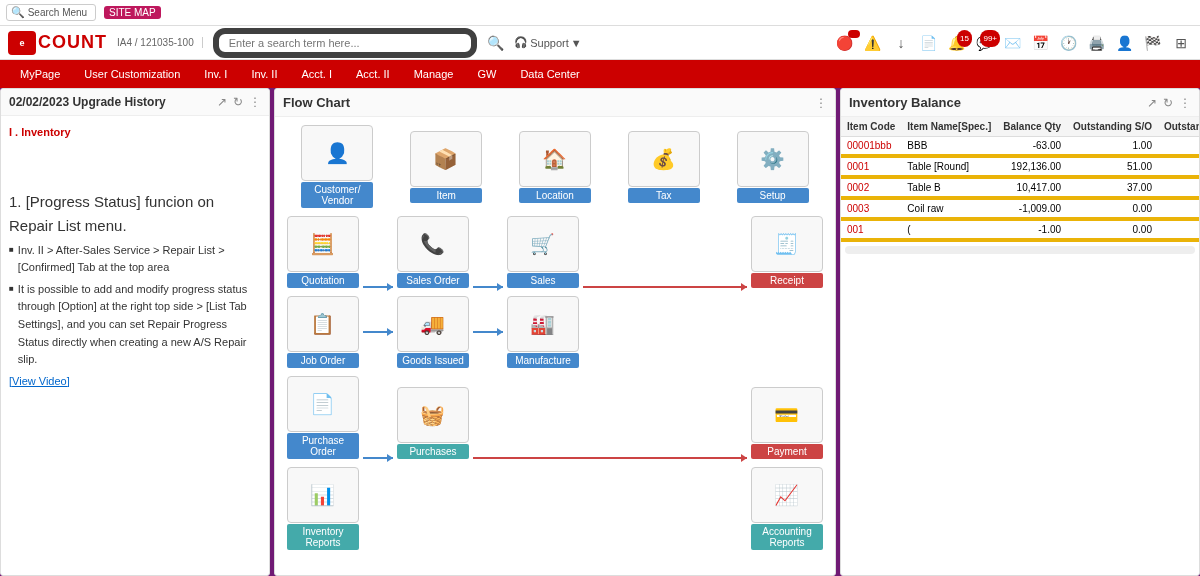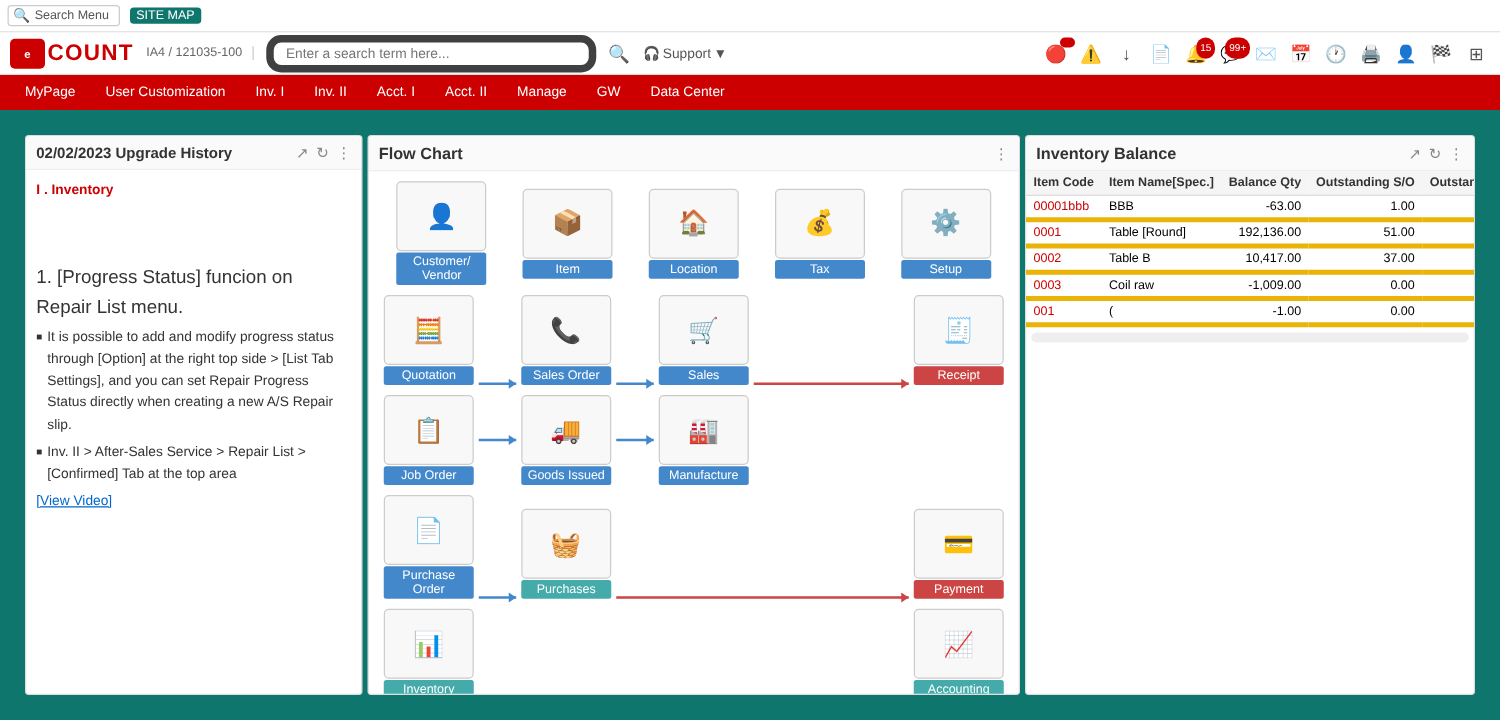--- a/index.html
+++ b/index.html
@@ -18,21 +18,21 @@
     .top-bar-search {
       display: flex;
       align-items: center;
       border: 1px solid #ccc;
       border-radius: 3px;
       padding: 1px 4px;
       font-size: 11px;
       width: 90px;
     }
     .site-map-btn {
-      background: #0f766e;
+      background: #be185d;
       color: #fff;
       padding: 1px 5px;
       border-radius: 3px;
       font-size: 10px;
       cursor: pointer;
     }
     .top-nav-links {
       display: flex;
       gap: 10px;
       align-items: center;
@@ -132,23 +132,23 @@
       padding: 4px 10px;
       cursor: pointer;
       border-radius: 3px;
       white-space: nowrap;
     }
 
     
     .main-content {
       display: flex;
       height: calc(576px - 26px - 34px - 28px);
-      background: #0f766e;
+      background: #701a75;
       gap: 4px;
-      padding: 20px;
+      padding: 0;
     }
 
     
     .panel {
       background: #fff;
       border: 1px solid #ddd;
       border-radius: 3px;
       overflow: hidden;
     }
     .panel-header {
@@ -386,24 +386,24 @@
       <div class="panel-actions">
         <span style="cursor:pointer;">↗</span>
         <span style="cursor:pointer;">↻</span>
         <span style="cursor:pointer;">⋮</span>
       </div>
     </div>
     <div class="left-panel-content">
       <div class="section-title">I . Inventory</div>
       <div class="item-title">1. [Progress Status] funcion on Repair List menu.</div>
       <div class="bullet-item">
+        <span>Inv. II &gt; After-Sales Service &gt; Repair List &gt; [Confirmed] Tab at the top area</span>
+      </div>
+      <div class="bullet-item">
         <span>It is possible to add and modify progress status through [Option] at the right top side &gt; [List Tab Settings], and you can set Repair Progress Status directly when creating a new A/S Repair slip.</span>
-      </div>
-      <div class="bullet-item">
-        <span>Inv. II &gt; After-Sales Service &gt; Repair List &gt; [Confirmed] Tab at the top area</span>
       </div>
       <span class="view-video">[View Video]</span>
     </div>
   </div>
 
   <div class="panel middle-panel">
     <div class="panel-header">
       <span class="panel-title">Flow Chart</span>
       <div class="panel-actions">
         <span style="cursor:pointer;">⋮</span>

